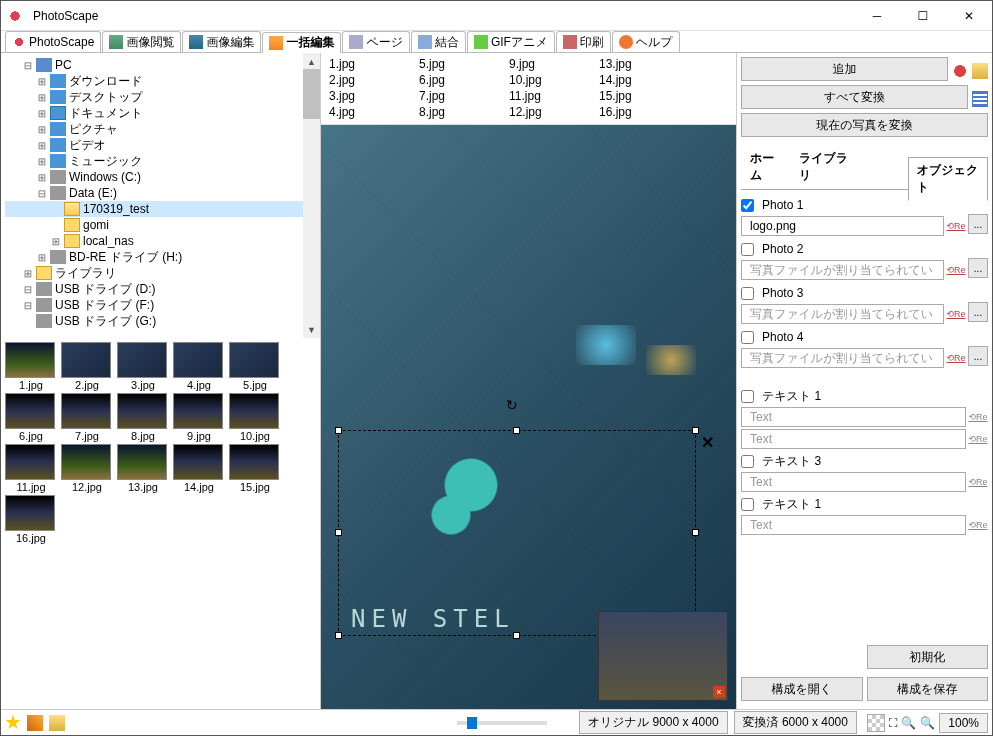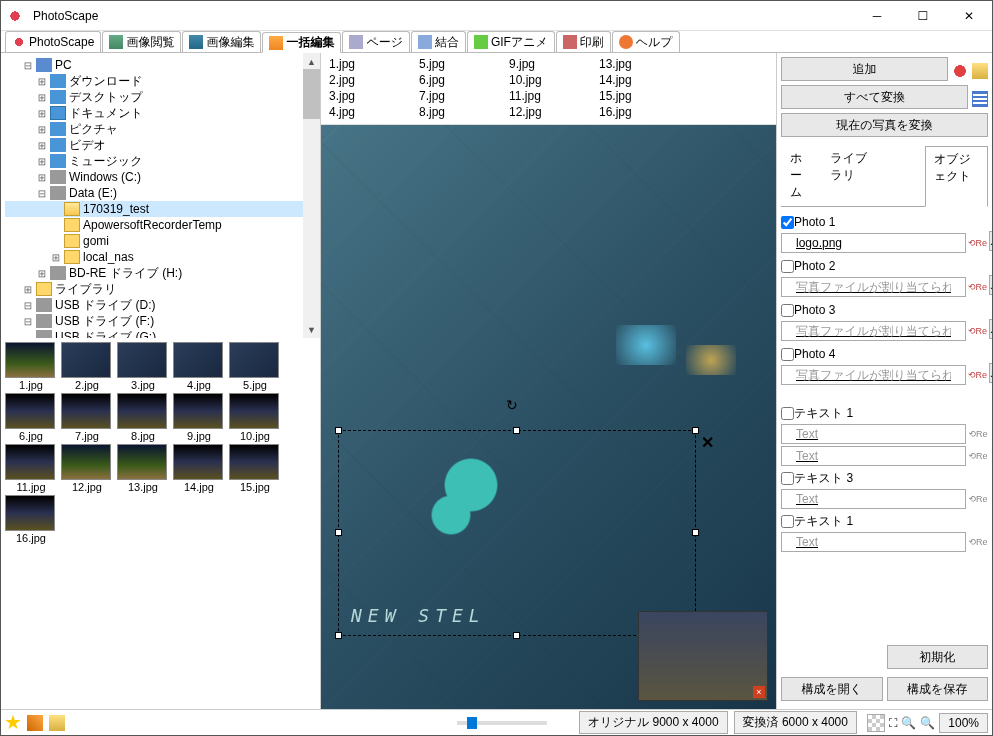--- a/index.html
+++ b/index.html
@@ -47,38 +47,38 @@
 .overlay-box { position: absolute; top: 305px; left: 17px; width: 358px; height: 206px; border: 1px dashed #000; }
 .overlay-box .handle { position: absolute; width: 7px; height: 7px; background: #fff; border: 1px solid #000; }
 .overlay-box .h-tl { top: -4px; left: -4px; } .overlay-box .h-tr { top: -4px; right: -4px; }
 .overlay-box .h-bl { bottom: -4px; left: -4px; } .overlay-box .h-br { bottom: -4px; right: -4px; }
 .overlay-box .h-tm { top: -4px; left: 50%; margin-left: -4px; } .overlay-box .h-bm { bottom: -4px; left: 50%; margin-left: -4px; }
 .overlay-box .h-ml { top: 50%; left: -4px; margin-top: -4px; } .overlay-box .h-mr { top: 50%; right: -4px; margin-top: -4px; }
 .overlay-close { position: absolute; top: 308px; left: 380px; font-size: 16px; font-weight: bold; }
 .overlay-rotate { position: absolute; top: 272px; left: 185px; font-size: 14px; }
 .logo-watermark { position: absolute; top: 320px; left: 90px; width: 120px; height: 120px; }
 .logo-swirl { width: 100px; height: 100px; border-radius: 50%; background: radial-gradient(circle at 60% 40%, #3dbfb5 30%, transparent 32%), radial-gradient(circle at 40% 70%, #3dbfb5 20%, transparent 22%); position: relative; }
-.logo-text { position: absolute; top: 480px; left: 30px; color: #b8d8d8; font-size: 18px; letter-spacing: 6px; font-family: monospace; font-style: italic; }
+.logo-text { position: absolute; top: 480px; left: 30px; color: #b8d8d8; font-size: 24px; letter-spacing: 6px; font-family: monospace; }
 .mini-preview { position: absolute; bottom: 8px; right: 8px; width: 130px; height: 90px; border: 1px solid #333; background: linear-gradient(180deg, #3a4560 0%, #5a5540 100%); }
 .mini-close { position: absolute; bottom: 2px; right: 2px; width: 12px; height: 12px; background: #d04020; color: #fff; font-size: 9px; text-align: center; line-height: 12px; }
-.right-panel { width: 216px; display: flex; flex-direction: column; padding: 4px; border-left: 1px solid #ccc; }
+.right-panel { width: 256px; display: flex; flex-direction: column; padding: 4px; border-left: 1px solid #ccc; }
 .right-panel button { width: 100%; height: 24px; margin-bottom: 4px; background: #e8e8e8; border: 1px solid #aaa; }
 .right-panel .btn-row { display: flex; gap: 4px; align-items: center; }
 .right-panel .btn-row button { flex: 1; }
 .right-panel .small-icon { width: 16px; height: 16px; }
 .sub-tabs { display: flex; border-bottom: 1px solid #aaa; margin: 4px 0; }
-.sub-tabs .stab { padding: 4px 8px; border: 1px solid transparent; }
-.sub-tabs .stab.active { border: 1px solid #aaa; border-bottom: 1px solid #fff; position: relative; top: 1px; background: #fff; margin-left: 48px; }
+.sub-tabs .stab { padding: 4px 8px; border: 1px solid transparent; font-weight: bold; }
+.sub-tabs .stab.active { border: 1px solid #aaa; border-bottom: 1px solid #fff; position: relative; top: 12px; background: #fff; margin-left: 48px; }
 .obj-row { margin: 2px 0; }
-.obj-check { display: flex; align-items: center; gap: 0; padding: 2px 0; }
+.obj-check { display: flex; align-items: center; gap: 8px; padding: 2px 0; }
 .obj-check input { width: 13px; height: 13px; }
 .obj-input-row { display: flex; gap: 2px; align-items: center; }
-.obj-input-row input[type=text] { flex: 1; height: 20px; border: 1px solid #aaa; padding: 0 14px; text-decoration: underline; }
+.obj-input-row input[type=text] { flex: 1; height: 20px; border: 1px solid #aaa; padding: 0 8px; }
 .obj-input-row .ellipsis-btn { width: 20px; height: 20px; border: 1px solid #aaa; background: #e8e8e8; font-size: 10px; }
-.obj-input-row .icon-btn { width: 20px; height: 20px; display: flex; align-items: center; justify-content: center; font-size: 10px; }
+.obj-input-row .icon-btn { width: 20px; height: 20px; display: flex; align-items: center; justify-content: center; font-size: 10px; text-decoration: underline; }
 .obj-input-row input::placeholder { color: #999; }
 .spacer { flex: 1; }
 .bottom-btns { display: flex; gap: 4px; }
 .bottom-btns button { flex: 1; height: 24px; background: #e8e8e8; border: 1px solid #aaa; }
 .statusbar { height: 26px; display: flex; align-items: center; border-top: 1px solid #ccc; padding: 0 4px; gap: 6px; }
 .statusbar .sb-left { display: flex; gap: 6px; align-items: center; }
 .statusbar .sb-icon { width: 16px; height: 16px; }
 .statusbar .slider { width: 90px; height: 4px; background: #ddd; position: relative; }
 .statusbar .slider-thumb { position: absolute; top: -4px; left: 10px; width: 10px; height: 12px; background: #0078d7; }
 .statusbar .dim-btn { padding: 2px 8px; border: 1px solid #aaa; background: #f0f0f0; }
@@ -210,25 +210,20 @@
           <span>Data (E:)</span>
         </div>
         <div class="tree-item l3 selected">
           <span class="expander"></span>
           <span class="ticon fld-open"></span>
           <span>170319_test</span>
         </div>
         <div class="tree-item l3">
           <span class="expander"></span>
           <span class="ticon fld"></span>
-          <span>ApowersoftRecorderTemp</span>
-        </div>
-        <div class="tree-item l3">
-          <span class="expander"></span>
-          <span class="ticon fld"></span>
           <span>gomi</span>
         </div>
         <div class="tree-item l3">
           <span class="expander">⊞</span>
           <span class="ticon fld"></span>
           <span>local_nas</span>
         </div>
         <div class="tree-item l2">
           <span class="expander">⊞</span>
           <span class="ticon ic-drive"></span>

